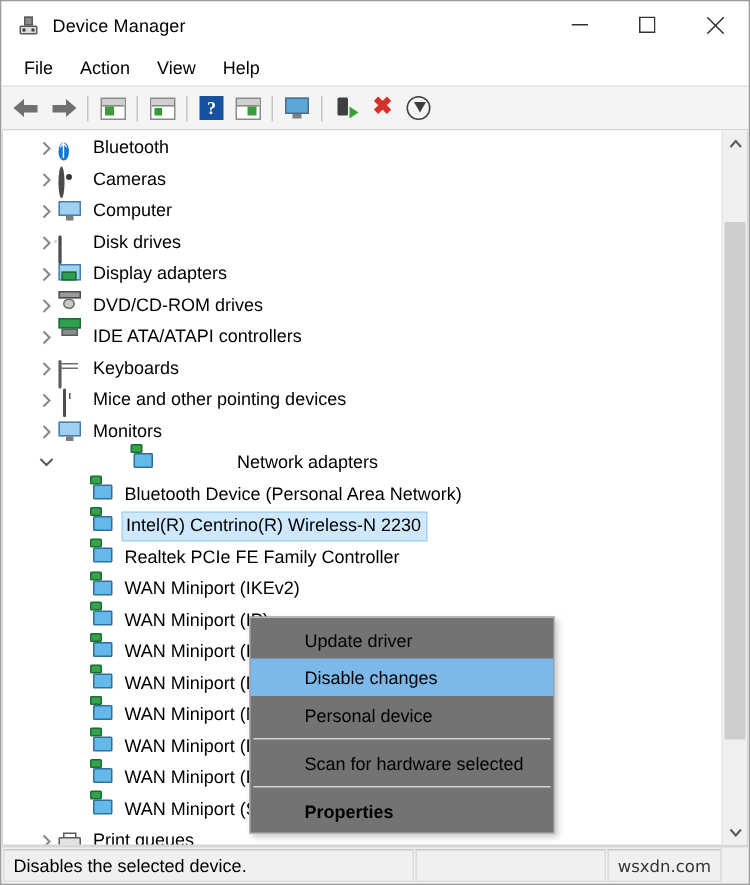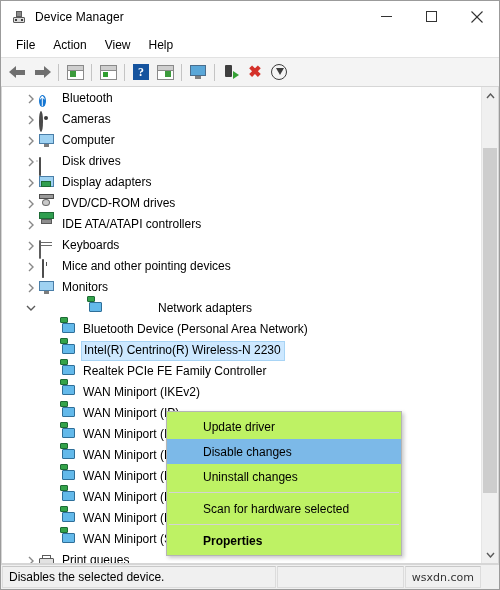--- a/index.html
+++ b/index.html
@@ -526,22 +526,22 @@
     left: 1px;
     width: 14px;
     background: #cdcdcd;
   }
 
   
   .ctxmenu {
     position: absolute;
     left: 164px;
     top: 324px;
-    width: 236px;
-    background: #bef264;
+    width: 204px;
+    background: #737373;
     border: 1px solid #b5b5b5;
     box-sizing: border-box;
     box-shadow: 2px 2px 4px rgba(0,0,0,0.22);
     padding: 2px 0;
     z-index: 40;
   }
   .ctx-item {
     height: 25px;
     display: flex;
     align-items: center;
@@ -840,21 +840,21 @@
       </div>
 
       <div class="row">
         <div class="lvl2" style="display:flex;align-items:center;">
           <span class="ico"><span class="ic-net"><span class="sc"></span><span class="plug"></span></span></span>
           <span class="label-box">Realtek PCIe FE Family Controller</span>
         </div>
       </div>
 
       <div class="row">
-        <div class="lvl2" style="display:flex;align-items:flex-start;">
+        <div class="lvl2" style="display:flex;align-items:flex-end;">
           <span class="ico"><span class="ic-net"><span class="sc"></span><span class="plug"></span></span></span>
           <span class="label-box">WAN Miniport (IKEv2)</span>
         </div>
       </div>
 
       <div class="row">
         <div class="lvl2" style="display:flex;align-items:center;">
           <span class="ico"><span class="ic-net"><span class="sc"></span><span class="plug"></span></span></span>
           <span class="label-box">WAN Miniport (IP)</span>
         </div>
@@ -912,21 +912,21 @@
           <span class="ico"><span class="ic-print"><span class="p"></span><span class="b"></span></span></span>
           <span class="label-box">Print queues</span>
         </div>
       </div>
 
     </div>
 
     <div class="ctxmenu">
       <div class="ctx-item">Update driver</div>
       <div class="ctx-item highlight">Disable changes</div>
-      <div class="ctx-item">Uninstall changes</div>
+      <div class="ctx-item">Personal device</div>
       <div class="ctx-sep"></div>
       <div class="ctx-item">Scan for hardware selected</div>
       <div class="ctx-sep"></div>
       <div class="ctx-item bold">Properties</div>
     </div>
 
     <div class="vscroll">
       <div class="sb-arrow up">
         <svg width="9" height="6" viewBox="0 0 9 6">
             <polyline points="1,5 4.5,1 8,5" fill="none" stroke="#5a5a5a" stroke-width="1.4"></polyline>

